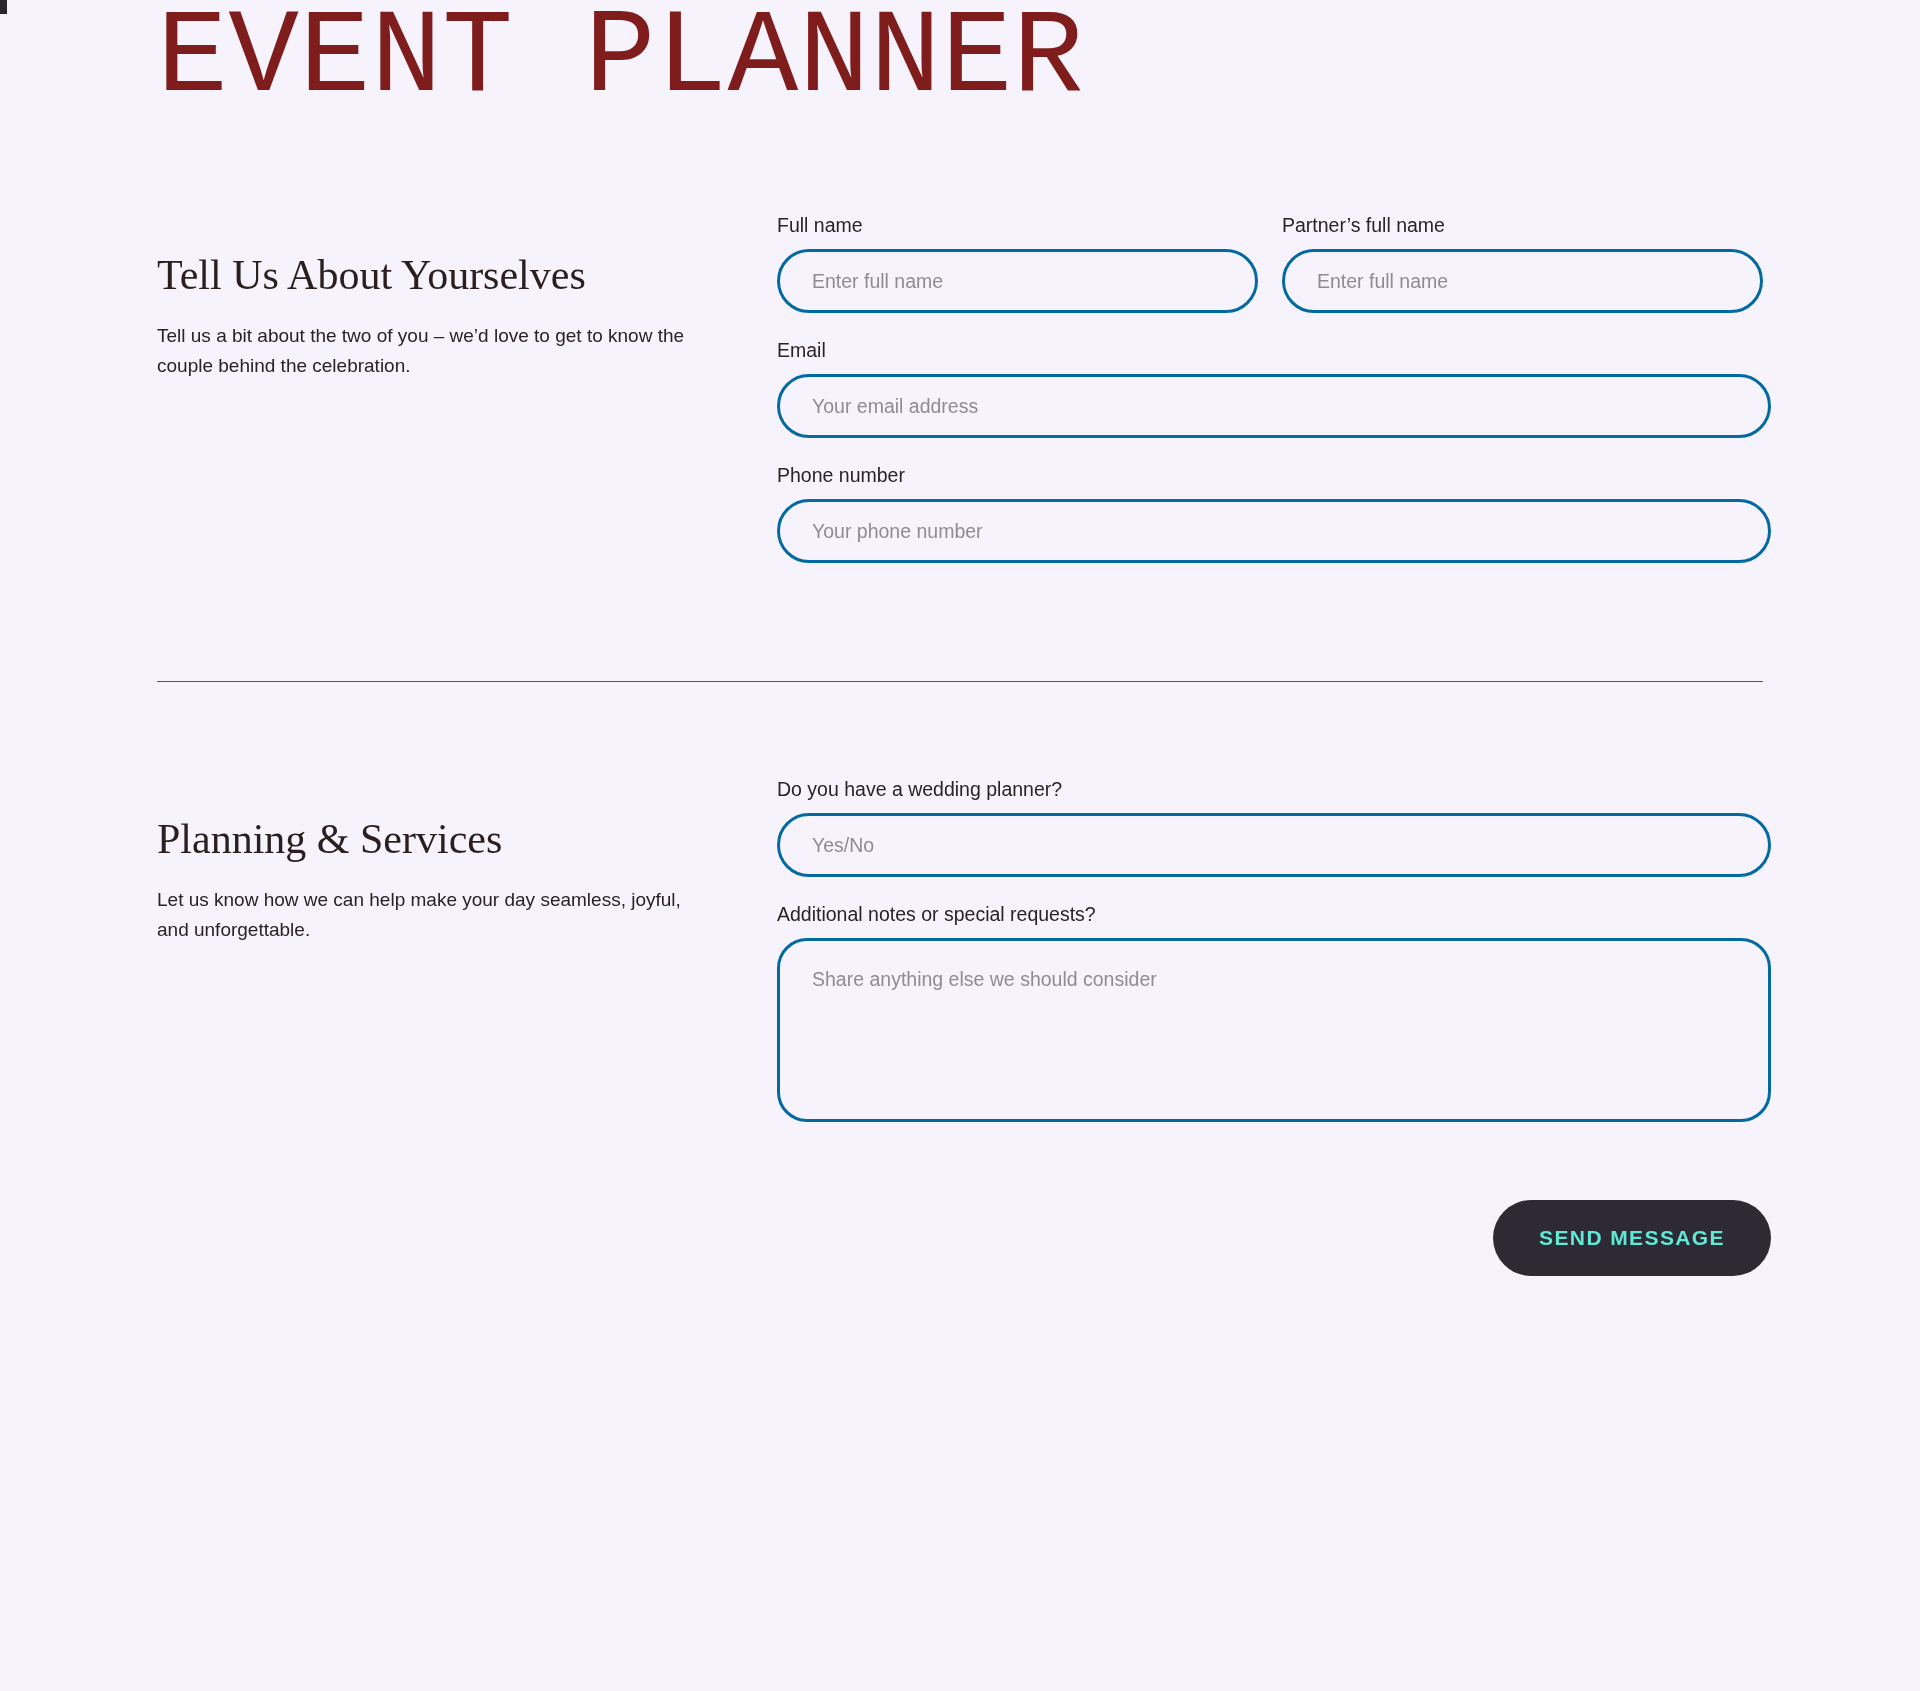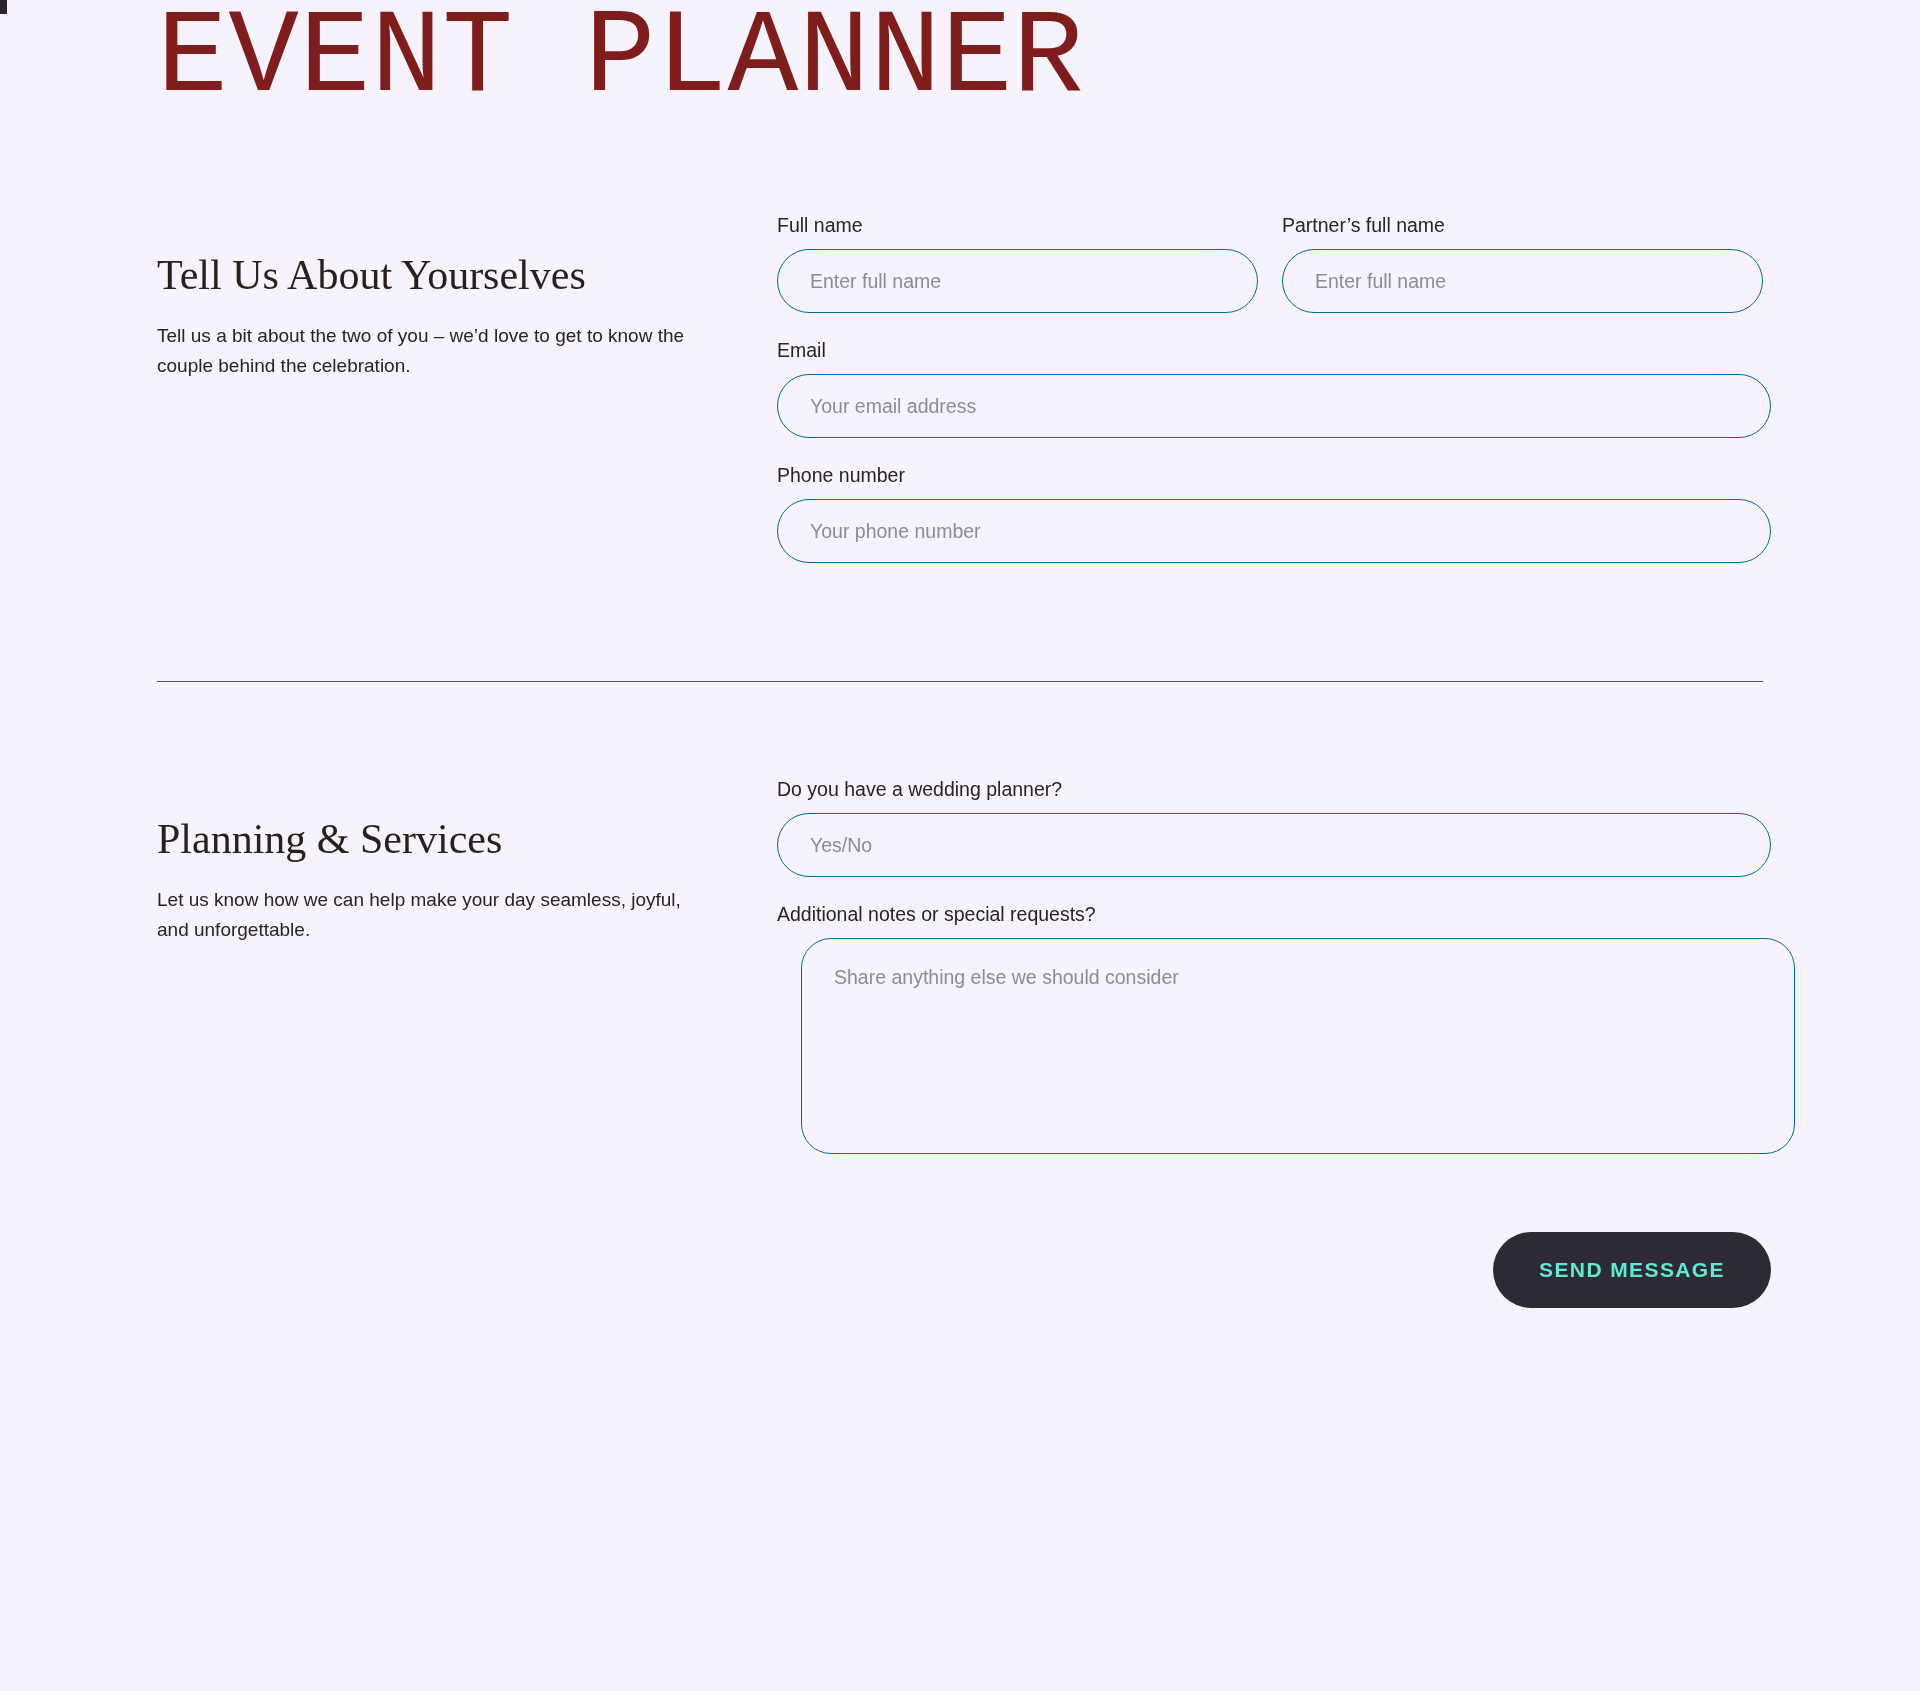--- a/index.html
+++ b/index.html
@@ -89,39 +89,38 @@
 
   .field {
     margin-bottom: 26px;
   }
   .field.half { width: 481px; flex: 0 0 481px; }
   .field.full { width: 994px; }
 
   .control {
     width: 100%;
     height: 64px;
-    border: 1px solid #0369a1;
+    border: 3px solid #0369a1;
     border-radius: 40px;
     background: transparent;
     padding: 0 32px;
     font-family: "Liberation Sans", sans-serif;
     font-size: 19.5px;
     color: #2b2323;
     outline: none;
     display: block;
   }
   .control::placeholder { color: #8e8b92; }
 
   textarea.control {
-    height: 216px;
+    height: 184px;
     border-radius: 30px;
     padding: 24px 32px;
     resize: none;
     line-height: 1.5;
-    margin-left: 24px;
   }
 
   .divider {
     margin-top: 92px;
     border-top: 1px solid #5b5356;
     width: 100%;
   }
 
   .actions {
     display: flex;

